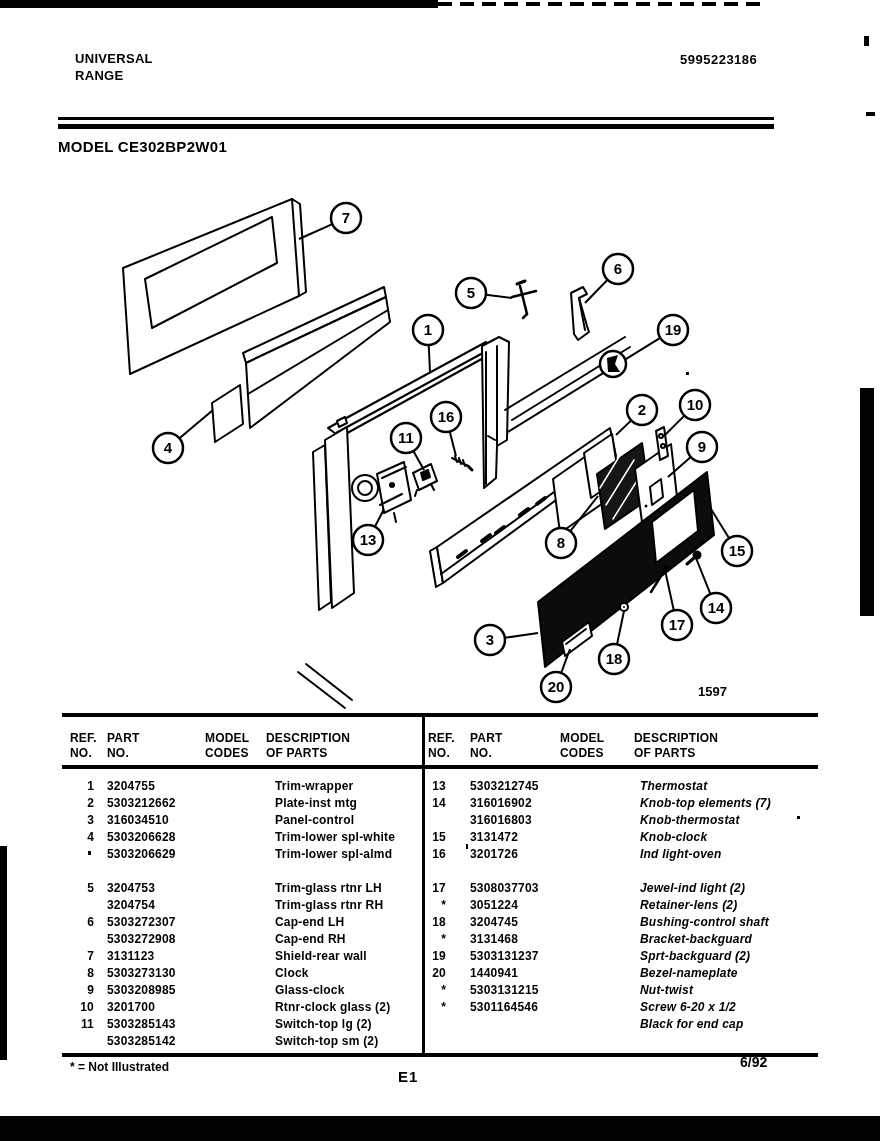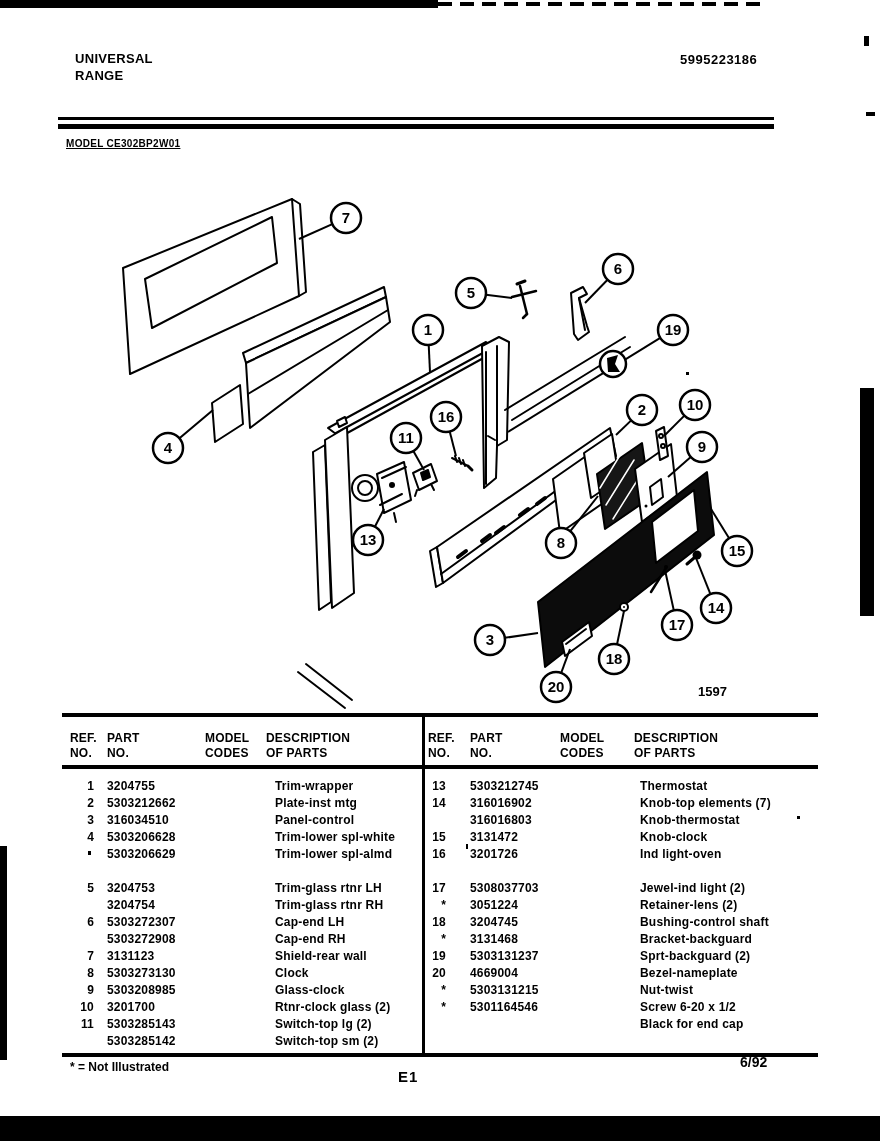--- a/index.html
+++ b/index.html
@@ -4,42 +4,42 @@
 <style>
   html,body{margin:0;padding:0;background:#888;}
   .page{position:relative;width:880px;height:1141px;background:#fff;overflow:hidden;
         font-family:"Liberation Sans",sans-serif;font-weight:bold;color:#000;}
   .abs{position:absolute;}
   
   .brand{top:50px;left:75px;font-size:13px;line-height:17px;letter-spacing:.3px;}
   .title{top:52px;left:0;right:0;text-align:center;font-size:14px;letter-spacing:.5px;}
   .docnum{top:52px;left:680px;font-size:13px;letter-spacing:.5px;}
   .dblrule{top:117px;left:58px;width:716px;height:4px;border-top:3px solid #000;border-bottom:5px solid #000;}
-  .model{top:138px;left:66px;font-size:10px;letter-spacing:.3px;text-decoration:underline;}
+  .model{top:138px;left:58px;font-size:15px;letter-spacing:.3px;}
   
   #diagram{top:150px;left:0;}
   #diagram text{font:bold 15px "Liberation Sans",sans-serif;text-anchor:middle;fill:#000;}
   .fignum{top:684px;left:698px;font-size:13px;}
   
   .ptable{top:713px;left:62px;width:756px;height:336px;border-top:4px solid #000;border-bottom:4px solid #000;}
   .tdivider{position:absolute;left:360px;top:0;bottom:0;width:3px;background:#000;}
   .hrule{position:absolute;left:0;right:0;top:48px;height:4px;background:#000;}
   .thead{position:absolute;top:14px;font-size:12px;line-height:15px;white-space:pre-line;letter-spacing:.2px;}
   .h-ref-l{left:8px;} .h-part-l{left:45px;} .h-model-l{left:143px;} .h-desc-l{left:204px;}
   .h-ref-r{left:366px;} .h-part-r{left:408px;} .h-model-r{left:498px;} .h-desc-r{left:572px;}
   .rowlayer{position:absolute;inset:0;}
   .prow{position:absolute;left:0;right:0;height:17px;font-size:12px;letter-spacing:.2px;}
   #left-rows .c-ref{position:absolute;left:2px;width:30px;text-align:right;}
   #left-rows .c-part{position:absolute;left:45px;}
   #left-rows .c-model{position:absolute;left:143px;}
   #left-rows .c-desc{position:absolute;left:213px;}
   #right-rows .c-ref{position:absolute;left:358px;width:26px;text-align:right;}
   #right-rows .c-part{position:absolute;left:408px;}
   #right-rows .c-model{position:absolute;left:498px;}
-  #right-rows .c-desc{position:absolute;left:578px;}
+  #right-rows .c-desc{position:absolute;left:578px;font-style:italic;}
   
   .notill{top:1060px;left:70px;font-size:12px;}
   .pagecode{top:1068px;left:398px;font-size:15px;letter-spacing:1px;}
   .datecode{top:1054px;left:740px;font-size:14px;}
   
   .art{background:#000;}
   .speck{position:absolute;background:#000;}
 </style>
 </head>
 <body>
@@ -462,21 +462,21 @@
           <span class="c-desc">Bracket-backguard</span>
         </div>
         <div class="prow" style="top: 232px;">
           <span class="c-ref">19</span>
           <span class="c-part">5303131237</span>
           <span class="c-model"></span>
           <span class="c-desc">Sprt-backguard (2)</span>
         </div>
         <div class="prow" style="top: 249px;">
           <span class="c-ref">20</span>
-          <span class="c-part">4669004</span>
+          <span class="c-part">1440941</span>
           <span class="c-model"></span>
           <span class="c-desc">Bezel-nameplate</span>
         </div>
         <div class="prow" style="top: 266px;">
           <span class="c-ref">*</span>
           <span class="c-part">5303131215</span>
           <span class="c-model"></span>
           <span class="c-desc">Nut-twist</span>
         </div>
         <div class="prow" style="top: 283px;">

